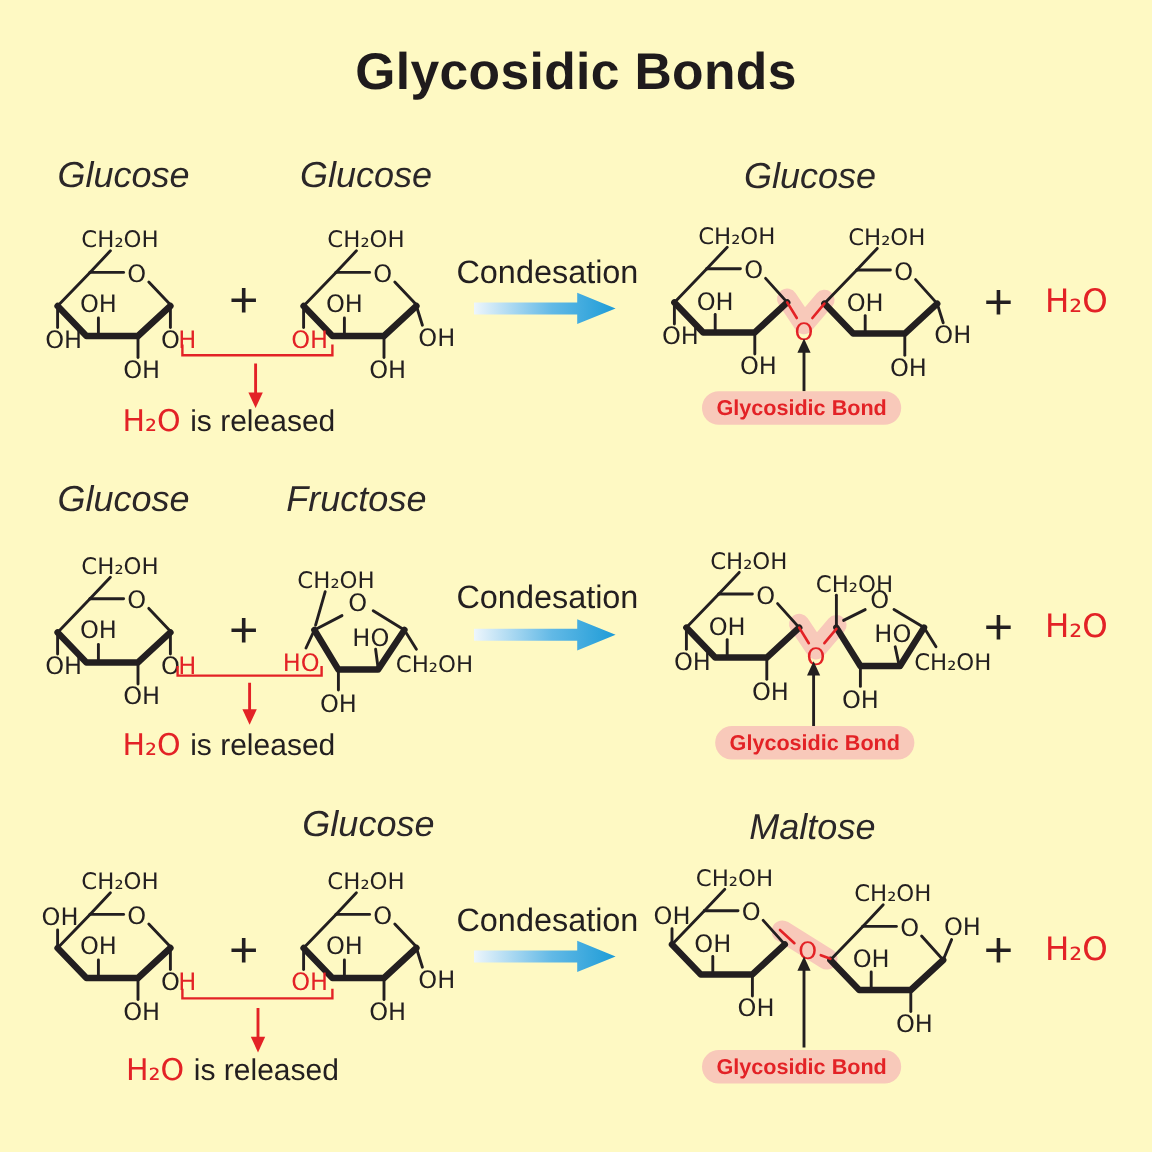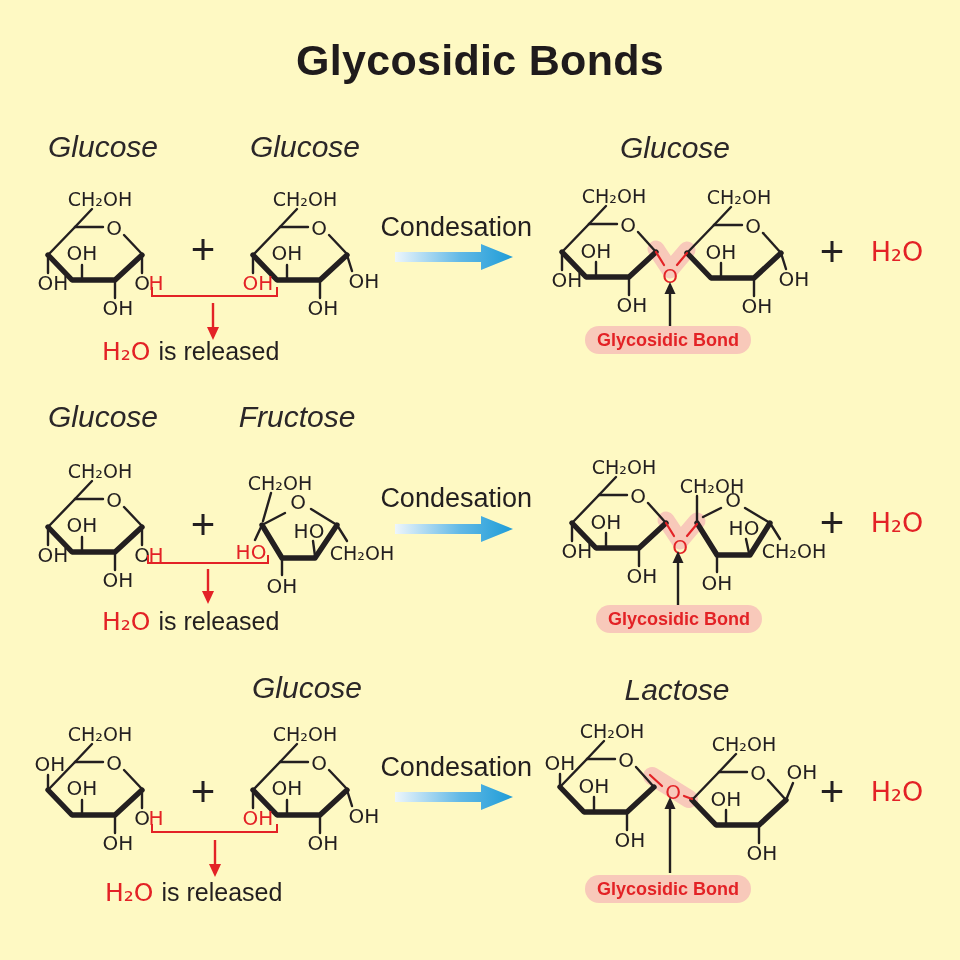--- a/index.html
+++ b/index.html
@@ -253,21 +253,21 @@
     <span class="h2o">H₂O</span><span class="suffix">is released</span>
   </div>
 
   <svg class="abs" style="left:670px;top:549px" width="16" height="58" viewBox="0 0 16 58">
     <line x1="8" y1="56" x2="8" y2="13" stroke="#231f20" stroke-width="2.4"></line>
     <polygon points="8,2 2.5,14 13.5,14" fill="#231f20"></polygon>
   </svg>
   <div class="abs pill" style="left:679px;top:605px">Glycosidic Bond</div>
 
   <div class="abs sugar" style="left:237px;top:671px;width:140px">Glucose</div>
-  <div class="abs sugar" style="left:607px;top:673px;width:140px">Lactose</div>
+  <div class="abs sugar" style="left:607px;top:673px;width:140px">Maltose</div>
 
   <svg class="abs" style="left:20px;top:718px" width="175" height="145" viewBox="0 0 175 145">
     <g>
       <line class="b" x1="72" y1="26" x2="55" y2="44"></line>
       <line class="b" x1="55" y1="44" x2="83" y2="44"></line>
       <line class="b" x1="104" y1="52" x2="122" y2="71"></line>
       <line class="b" x1="28" y1="72" x2="55" y2="44"></line>
       <polyline class="b B" points="28,72 52,97 95,97 122,72"></polyline>
       <line class="b" x1="62" y1="82" x2="62" y2="96"></line>
       <line class="b" x1="28" y1="72" x2="28" y2="57"></line>

